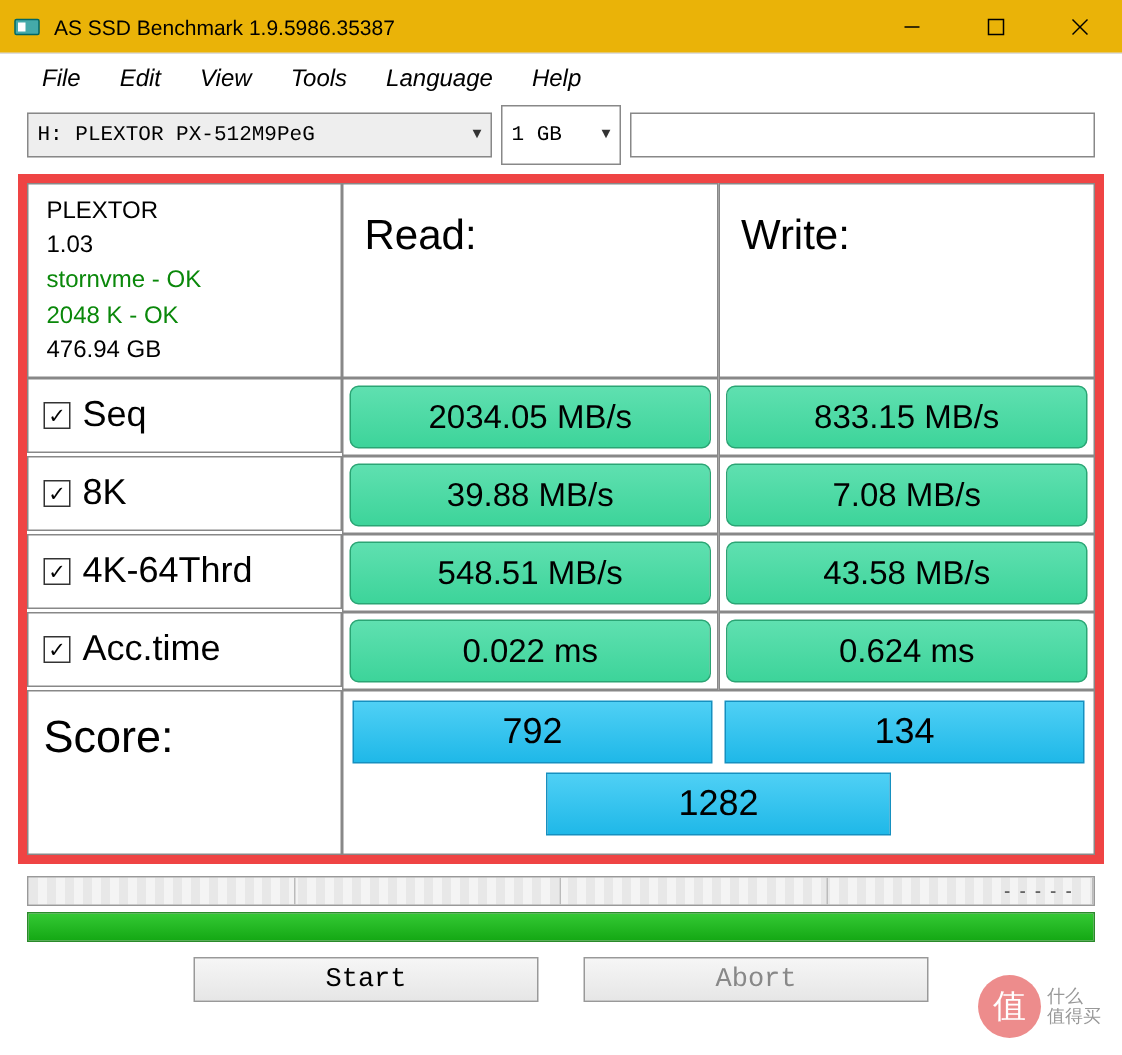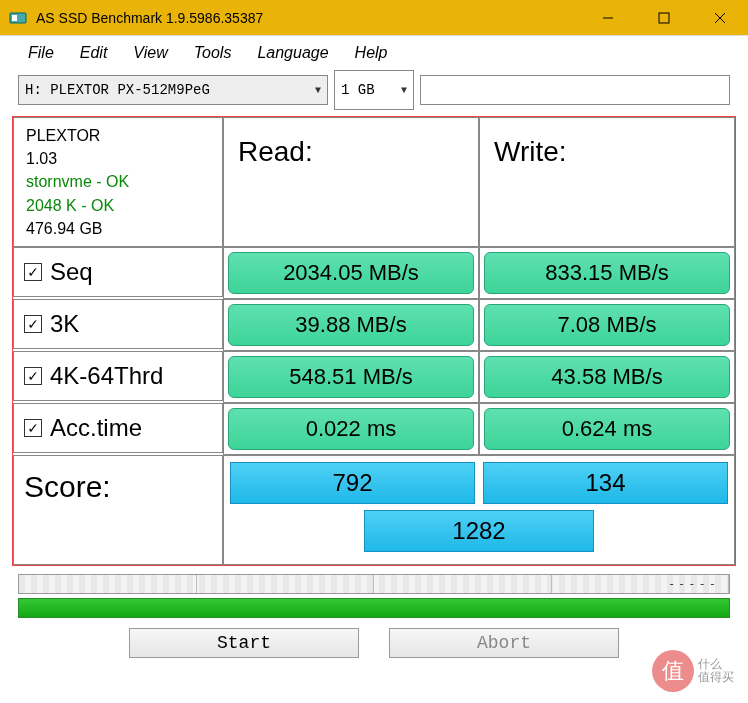--- a/index.html
+++ b/index.html
@@ -67,21 +67,21 @@
   padding: 0 6px;
   font-family: "Courier New", monospace;
   font-size: 14px;
 }
 .chevron { font-size: 10px; color: #333; }
 .top-empty {
   flex: 1; height: 30px; border: 1px solid #888; background: #fff;
 }
 .panel {
   margin: 0 12px;
-  border: 1px solid #ef4444;
+  border: 6px solid #ef4444;
 }
 .grid3 { display: grid; grid-template-columns: 210px 1fr 1fr; }
 .head-cell {
   border: 1px solid #888;
   padding: 6px 12px;
 }
 .drive-info {
   font-size: 16px;
   line-height: 1.45;
 }
@@ -255,21 +255,21 @@
     </div>
     <div class="val-cell">
       <div class="green-bar">2034.05 MB/s</div>
     </div>
     <div class="val-cell">
       <div class="green-bar">833.15 MB/s</div>
     </div>
 
     <div class="label-cell">
       <span class="checkbox">✓</span>
-      <span>3K</span>
+      <span>8K</span>
     </div>
     <div class="val-cell">
       <div class="green-bar">39.88 MB/s</div>
     </div>
     <div class="val-cell">
       <div class="green-bar">7.08 MB/s</div>
     </div>
 
     <div class="label-cell">
       <span class="checkbox">✓</span>

